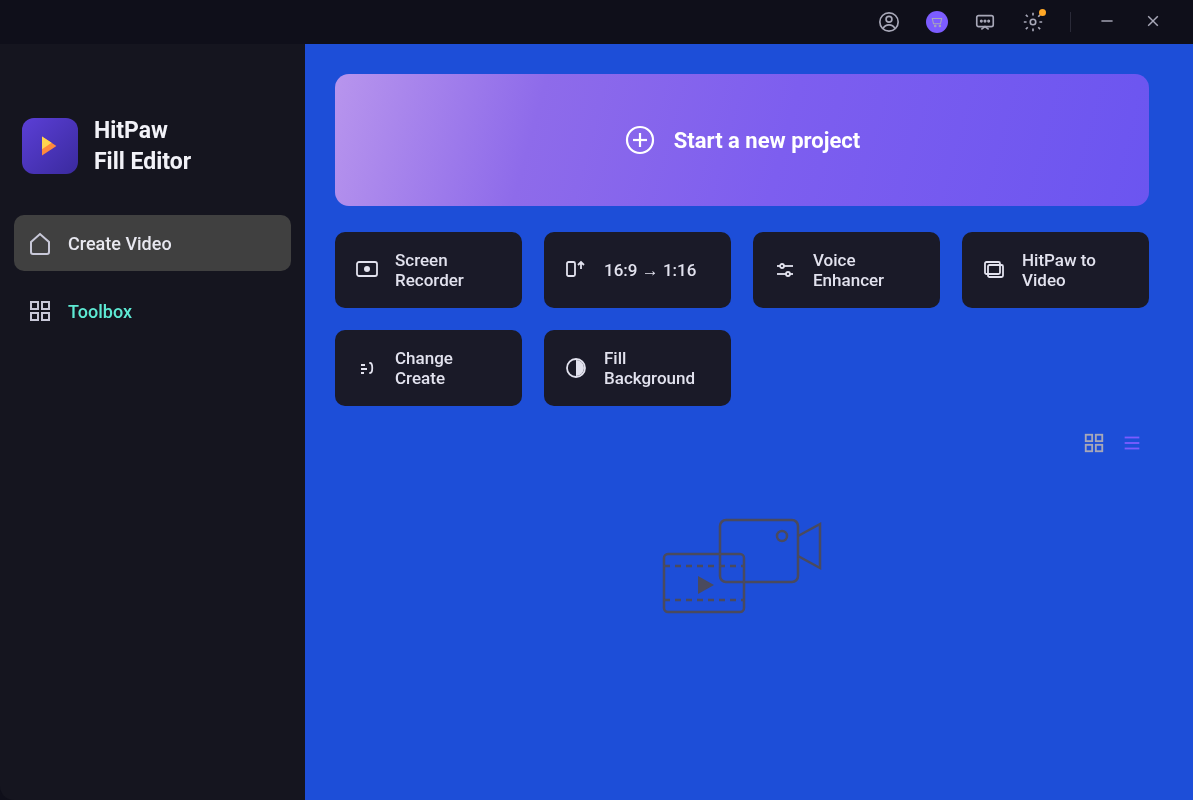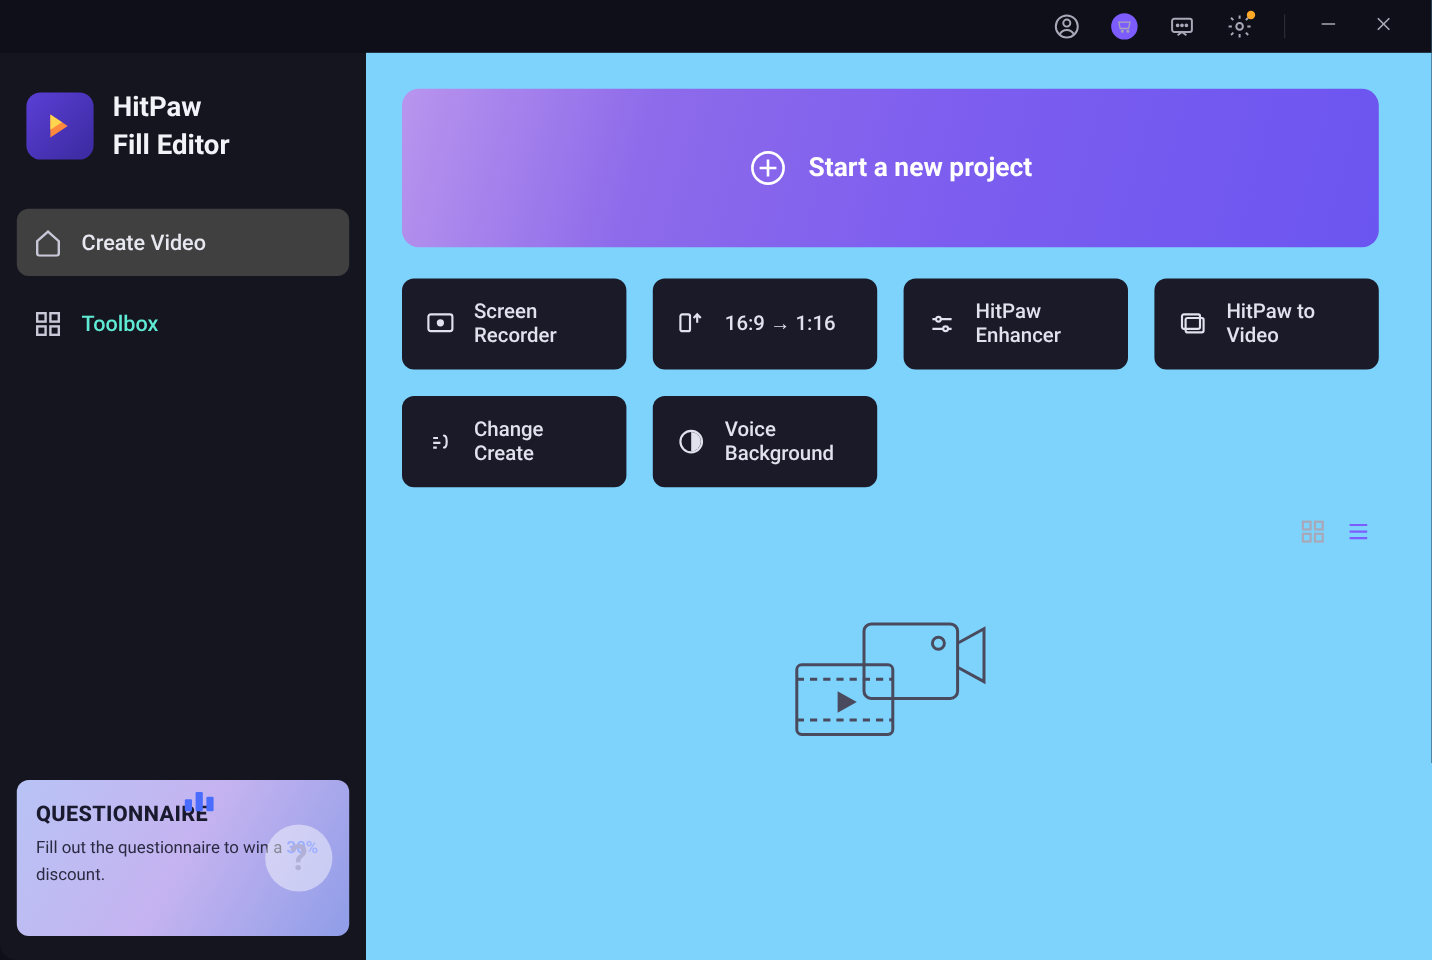--- a/index.html
+++ b/index.html
@@ -51,21 +51,21 @@
 
 .body-row { flex: 1; display: flex; }
 .sidebar {
   width: 305px;
   background: #15151f;
   display: flex;
   flex-direction: column;
   padding: 30px 14px 20px 14px;
   border-radius: 0 0 0 14px;
 }
-.brand { display: flex; align-items: center; gap: 16px; margin-bottom: 38px; padding-left: 8px; }
+.brand { display: flex; align-items: center; gap: 16px; margin-bottom: 38px; padding-left: 8px; margin-top: 41px; }
 .brand-logo {
   width: 56px; height: 56px; border-radius: 12px;
   background: linear-gradient(135deg, #5b3fd6, #3a2a9e);
   display: flex; align-items: center; justify-content: center;
 }
 .brand-text { font-size: 23px; font-weight: 700; line-height: 1.35; color: #f2f2f8; }
 
 .nav-item {
   display: flex; align-items: center; gap: 16px;
   padding: 16px 14px; border-radius: 10px;
@@ -96,21 +96,21 @@
   display: flex; align-items: center; justify-content: center;
   font-size: 30px; font-weight: 700; color: #b0b0d8;
 }
 .promo-bars { position: absolute; top: 10px; left: 140px; display: flex; gap: 3px; align-items: flex-end; }
 .promo-bars span { display: block; width: 6px; background: #4a6cff; border-radius: 1px; }
 
 
 .main {
   flex: 1;
   padding: 30px 44px 30px 30px;
-  background: #7dd3fc;
+  background: #1d4ed8;
 }
 .hero {
   height: 132px;
   border-radius: 14px;
   background: linear-gradient(105deg, #b895ed 0%, #8e6bea 25%, #7d5eef 55%, #6b55f0 100%);
   display: flex; align-items: center; justify-content: center; gap: 18px;
   color: #fff; font-size: 22px; font-weight: 700;
   cursor: pointer; margin-bottom: 26px;
 }
 .hero svg { stroke: #fff; fill: none; stroke-width: 2.2; width: 32px; height: 32px; }
@@ -216,32 +216,20 @@
           <rect x="3" y="3" width="7" height="7"></rect>
           <rect x="14" y="3" width="7" height="7"></rect>
           <rect x="3" y="14" width="7" height="7"></rect>
           <rect x="14" y="14" width="7" height="7"></rect>
         </svg>
       <span>Toolbox</span>
     </div>
 
     <div class="sidebar-spacer"></div>
 
-    <div class="promo">
-      <div class="promo-bars">
-        <span style="height:10px"></span>
-          <span style="height:16px"></span>
-          <span style="height:12px"></span>
-      </div>
-      <div class="promo-title">QUESTIONNAIRE</div>
-      <div class="promo-desc">
-        <span>Fill out the questionnaire to win a </span><span class="accent">30%</span><span> discount.</span>
-      </div>
-      <div class="promo-q">?</div>
-    </div>
   </div>
 
   <div class="main">
     <div class="hero">
       <svg viewBox="0 0 32 32">
           <circle cx="16" cy="16" r="13"></circle>
           <line x1="16" y1="9" x2="16" y2="23"></line>
           <line x1="9" y1="16" x2="23" y2="16"></line>
         </svg>
       <span>Start a new project</span>
@@ -262,42 +250,42 @@
           </svg>
         <span>16:9 → 1:16</span>
       </div>
       <div class="tool">
         <svg viewBox="0 0 24 24">
             <line x1="4" y1="8" x2="20" y2="8"></line>
             <line x1="4" y1="16" x2="20" y2="16"></line>
             <circle cx="9" cy="8" r="2" fill="#1a1a28"></circle>
             <circle cx="15" cy="16" r="2" fill="#1a1a28"></circle>
           </svg>
-        <span>HitPaw Enhancer</span>
+        <span>Voice Enhancer</span>
       </div>
       <div class="tool">
         <svg viewBox="0 0 24 24">
             <rect x="6" y="7" width="15" height="12" rx="1.5"></rect>
             <rect x="3" y="4" width="15" height="12" rx="1.5"></rect>
           </svg>
         <span>HitPaw to Video</span>
       </div>
       <div class="tool">
         <svg viewBox="0 0 24 24">
             <path d="M6 9h4M6 13h6M6 17h3"></path>
             <path d="M15 7c3 0 3 10 0 10" stroke-linecap="round"></path>
           </svg>
         <span>Change Create</span>
       </div>
       <div class="tool">
         <svg viewBox="0 0 24 24">
             <circle cx="12" cy="12" r="9"></circle>
             <path d="M12 4a8 8 0 0 1 0 16" fill="#e2e2ee" stroke="none"></path>
           </svg>
-        <span>Voice Background</span>
+        <span>Fill Background</span>
       </div>
     </div>
 
     <div class="view-toggle">
       <div class="vt">
         <svg viewBox="0 0 24 24">
             <rect x="3" y="3" width="7" height="7"></rect>
             <rect x="14" y="3" width="7" height="7"></rect>
             <rect x="3" y="14" width="7" height="7"></rect>
             <rect x="14" y="14" width="7" height="7"></rect>

